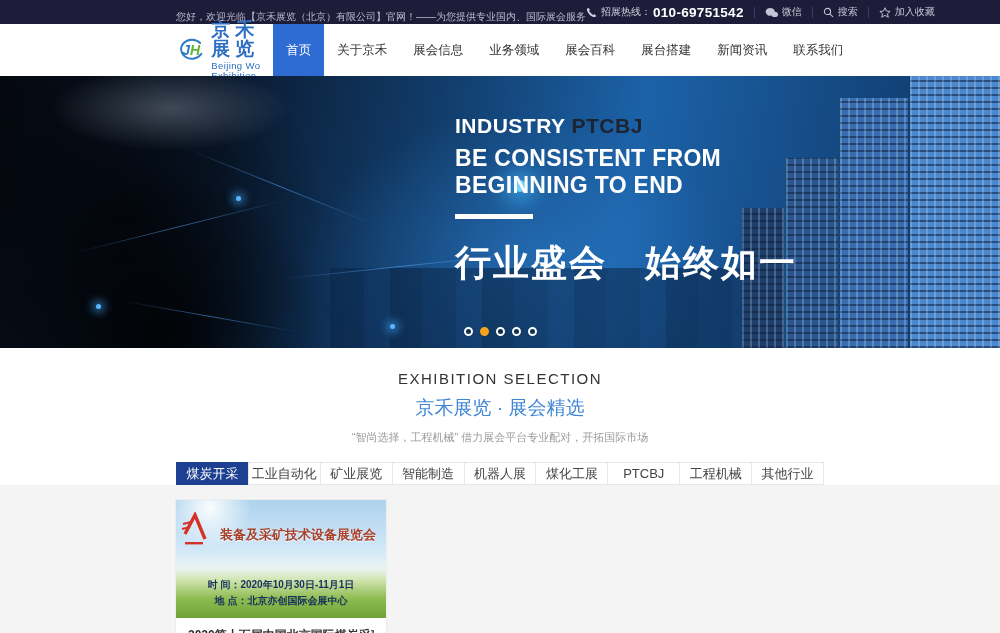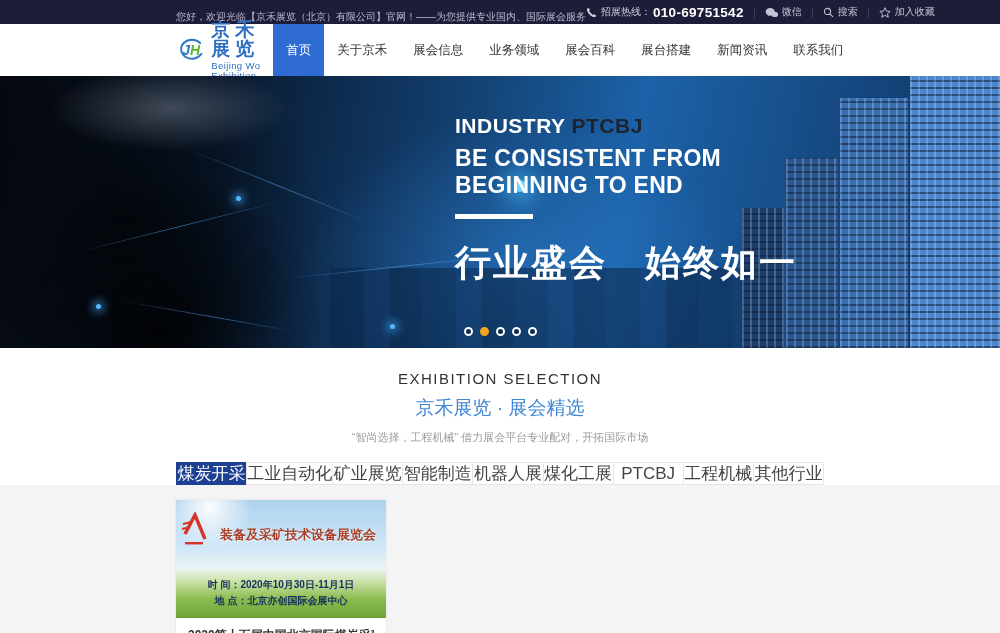--- a/index.html
+++ b/index.html
@@ -65,21 +65,21 @@
   .hero-dots { position:absolute; left:0; right:0; bottom:12px; display:flex; justify-content:center; gap:7px; }
   .dot { width:9px; height:9px; border-radius:50%; border:2px solid #fff; background:rgba(0,0,0,.25); cursor:pointer; }
   .dot.active { background:var(--c-orange,#f7a21c); border-color:var(--c-orange,#f7a21c); }
 
   
   .selection { background:#fff; text-align:center; padding-top:22px; }
   .sel-en { font-size:15px; color:#333; letter-spacing:1.5px; font-weight:normal; }
   .sel-cn { font-size:19px; color:var(--c-blue,#3f86d6); margin-top:8px; font-weight:normal; }
   .sel-sub { font-size:11px; color:#9a9a9a; margin-top:9px; }
   .tabs { width:648px; margin:17px auto 0; display:flex; }
-  .tab { flex:1; height:23px; line-height:21px; font-size:17px; color:#444; background:#fff;
+  .tab { flex:1; height:23px; line-height:21px; font-size:13px; color:#444; background:#fff;
     border:1px solid #e6e6e6; margin-left:-1px; cursor:pointer; text-align:center; white-space:nowrap; }
   .tab:first-child { margin-left:0; }
   .tab.active { background:var(--c-tab,#1e4092); border-color:var(--c-tab,#1e4092); color:#fff; }
 
   
   .content { background:#f4f4f5; height:178px; padding-top:15px; }
   .card { width:210px; background:#fff; box-shadow:0 0 0 1px #ececec; cursor:pointer; }
   .card-img { position:relative; height:118px; overflow:hidden;
     background:
       radial-gradient(circle 60px at 16% 6%, rgba(255,255,255,.95), rgba(255,255,255,0) 70%),

